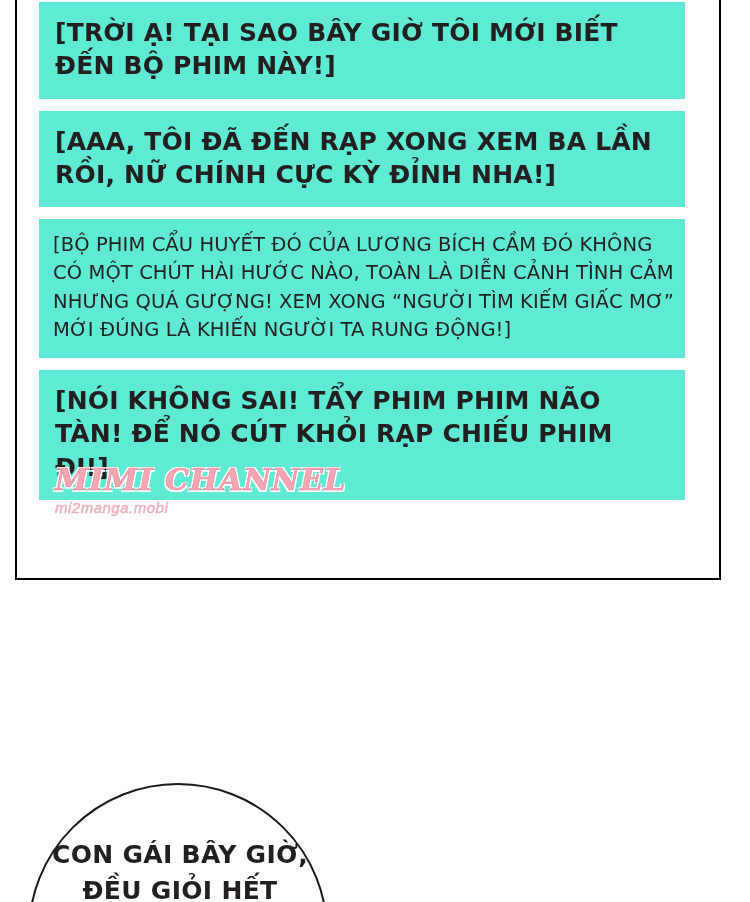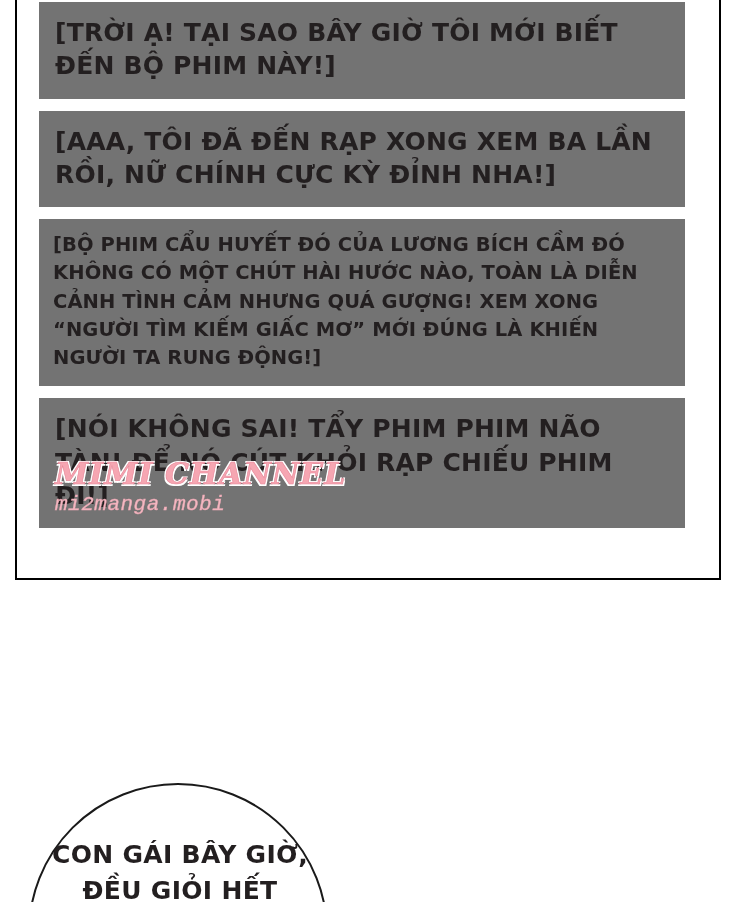--- a/index.html
+++ b/index.html
@@ -28,37 +28,37 @@
   }
 
   .comment-list {
     position: absolute;
     left: 22px;
     top: 40px;
     width: 646px;
   }
 
   .comment-bubble {
-    background: #737373;
+    background: #5eead4;
     box-sizing: border-box;
     padding: 14px 16px 16px 16px;
     margin-bottom: 12px;
     color: #231f20;
     line-height: 1.33;
   }
 
   .comment-bubble.big {
     font-size: 25px;
     font-weight: bold;
     letter-spacing: 0.2px;
   }
 
   .comment-bubble.small {
     font-size: 19.5px;
-    font-weight: bold;
+    font-weight: normal;
     letter-spacing: 0.1px;
     line-height: 1.45;
     padding: 12px 8px 14px 14px;
   }
 
   
   .watermark {
     position: absolute;
     left: 38px;
     bottom: 62px;
@@ -73,23 +73,23 @@
     color: #f6a6b2;
     text-shadow:
       -1.5px -1.5px 0 #ffffff,
        1.5px -1.5px 0 #ffffff,
       -1.5px  1.5px 0 #ffffff,
        1.5px  1.5px 0 #ffffff,
        0 0 2px #e4788c;
     -webkit-text-stroke: 0.6px #e8899a;
   }
   .watermark-sub {
-    font-family: Liberation Mono, monospace;
+    font-family: Liberation Sans, sans-serif;
     font-style: italic;
-    font-size: 21px;
+    font-size: 15px;
     color: #f3b9c2;
     margin-top: 2px;
     letter-spacing: 0.5px;
     -webkit-text-stroke: 0.4px #eda4b1;
   }
 
   
   .speech-bubble {
     position: absolute;
     left: 28px;

